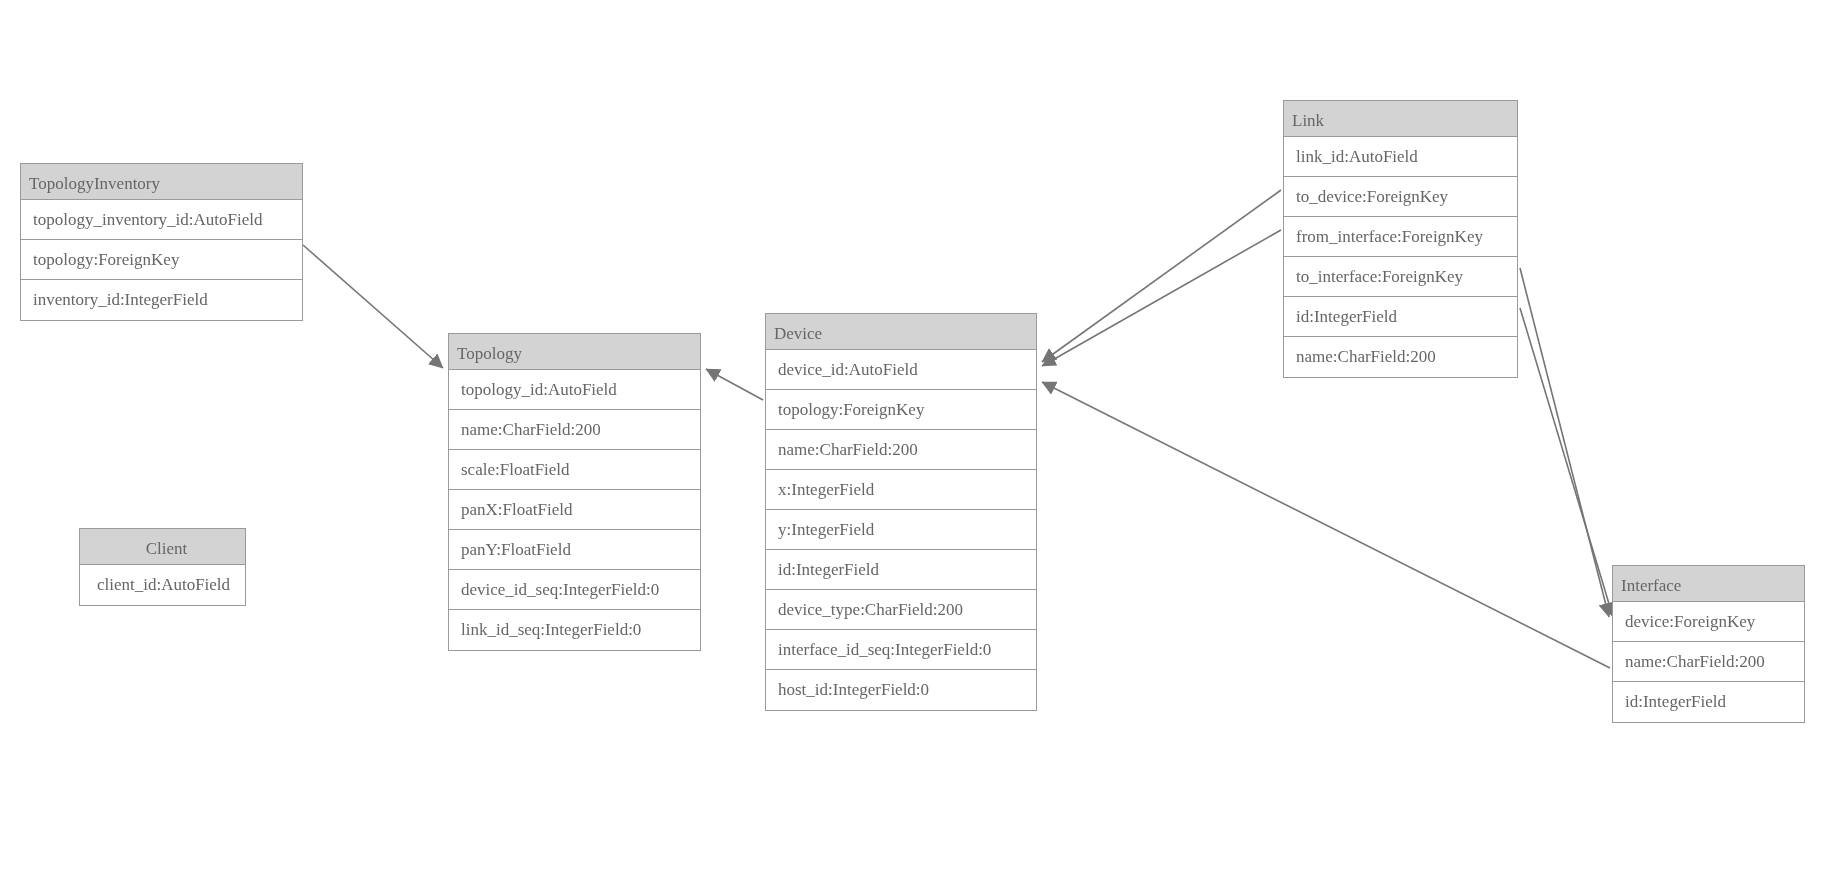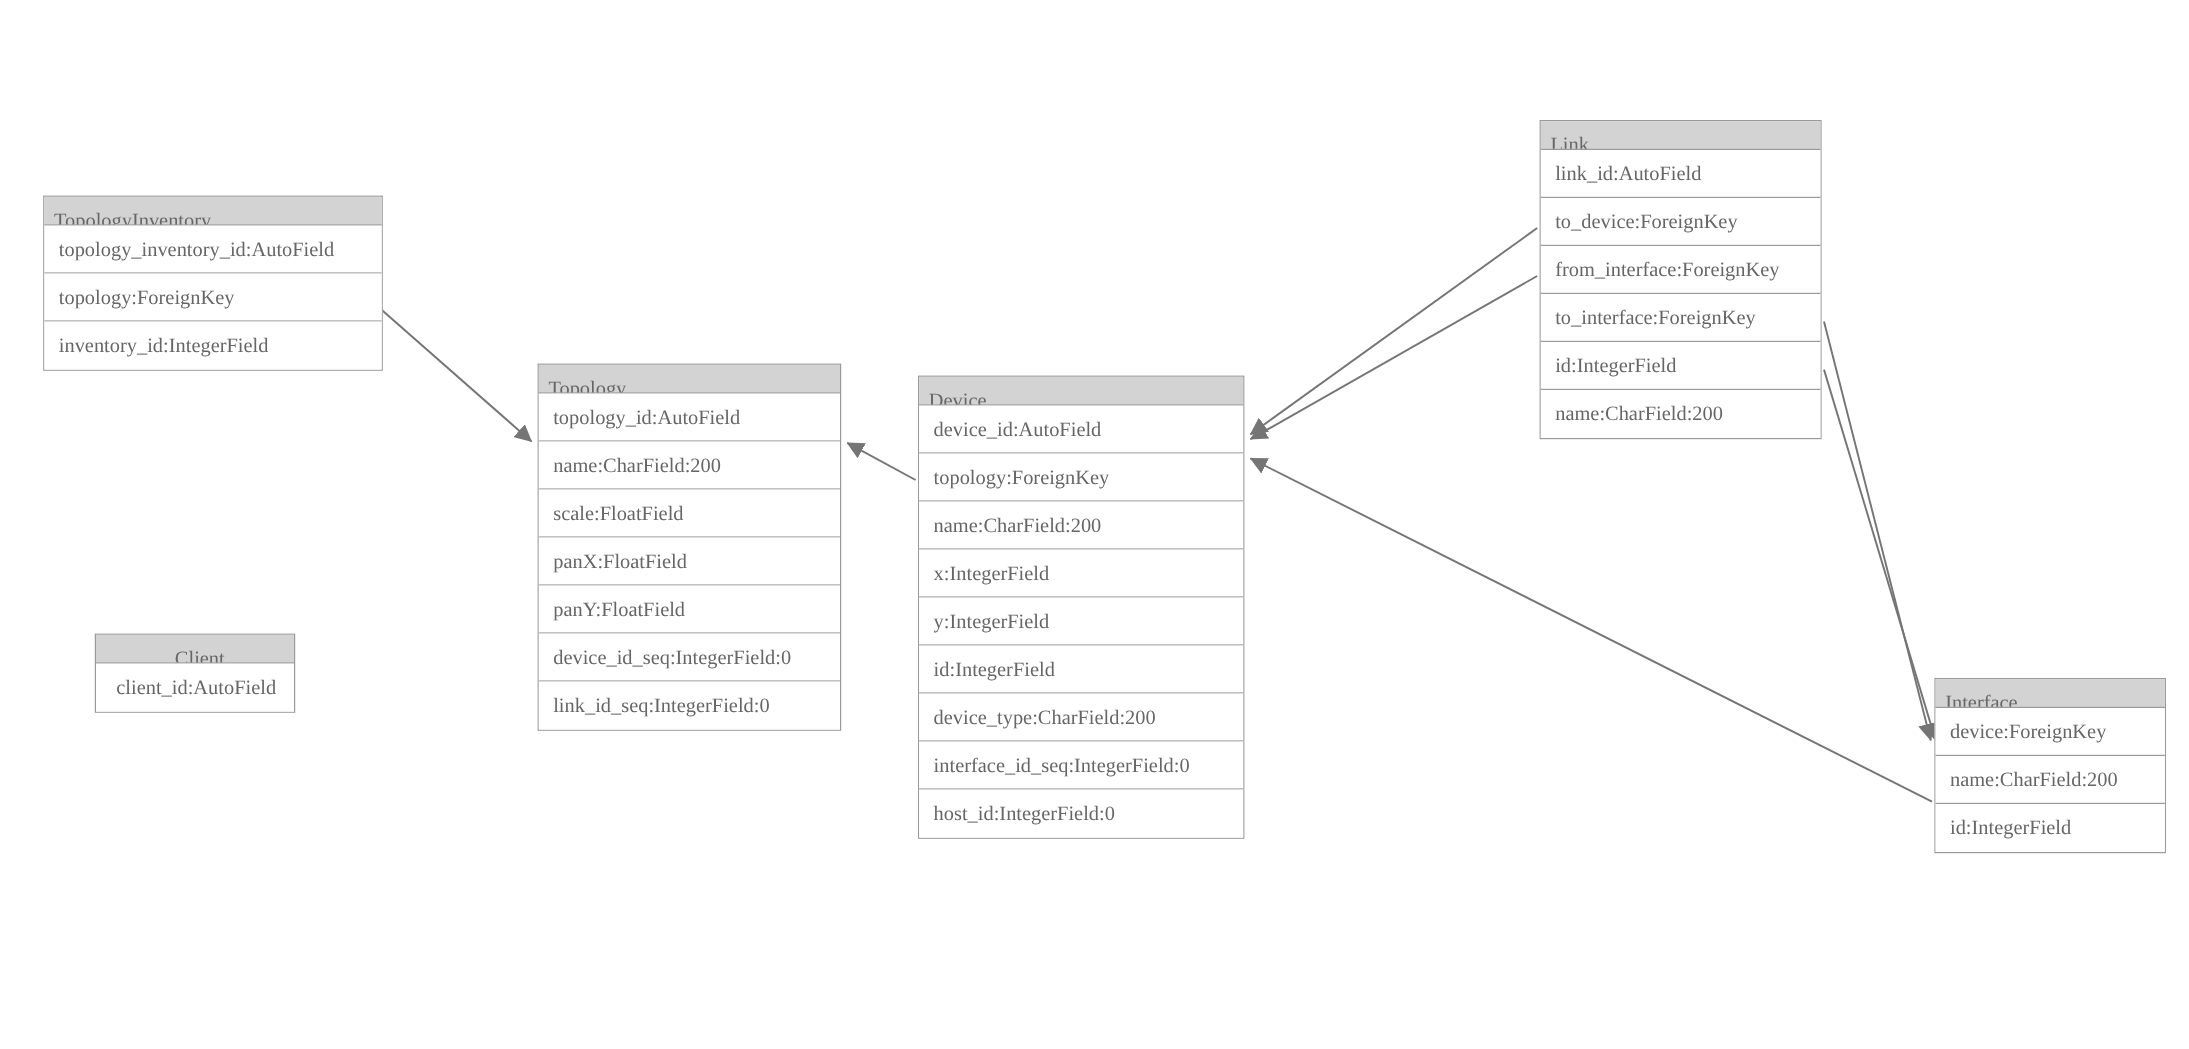--- a/index.html
+++ b/index.html
@@ -33,21 +33,21 @@
     background: #ffffff;
     z-index: 5;
   }
   .entity-title {
     box-sizing: border-box;
     background: #d3d3d3;
     border-bottom: 1px solid #9a9a9a;
     color: #666666;
     font-size: 17px;
     line-height: 40px;
-    height: 24px;
+    height: 36px;
     padding: 0 0 0 8px;
     white-space: nowrap;
     overflow: hidden;
   }
   .entity-field {
     box-sizing: border-box;
     border-bottom: 1px solid #9a9a9a;
     color: #666666;
     font-size: 17px;
     line-height: 40px;
@@ -81,33 +81,33 @@
 
     <line x1="1281" y1="230" x2="1042" y2="366" stroke="#757575" stroke-width="1.6" marker-end="url(#arrow)"></line>
 
     <line x1="1610" y1="668" x2="1042" y2="382" stroke="#757575" stroke-width="1.6" marker-end="url(#arrow)"></line>
 
     <line x1="1520" y1="268" x2="1609" y2="617" stroke="#757575" stroke-width="1.6" marker-end="url(#arrow)"></line>
 
     <line x1="1520" y1="308" x2="1613" y2="617" stroke="#757575" stroke-width="1.6" marker-end="url(#arrow)"></line>
   </svg>
 
-  <div class="entity" style="left:20px; top:163px; width:283px;margin-left:16px;">
+  <div class="entity" style="left:20px; top:163px; width:283px;">
     <div class="entity-title">TopologyInventory</div>
     <div class="entity-field">topology_inventory_id:AutoField</div>
     <div class="entity-field">topology:ForeignKey</div>
     <div class="entity-field last">inventory_id:IntegerField</div>
   </div>
 
   <div class="entity" style="left:79px; top:528px; width:167px;text-align:center;">
     <div class="entity-title">Client</div>
     <div class="entity-field last">client_id:AutoField</div>
   </div>
 
-  <div class="entity" style="left:448px; top:303px; width:253px;">
+  <div class="entity" style="left:448px; top:333px; width:253px;">
     <div class="entity-title">Topology</div>
     <div class="entity-field">topology_id:AutoField</div>
     <div class="entity-field">name:CharField:200</div>
     <div class="entity-field">scale:FloatField</div>
     <div class="entity-field">panX:FloatField</div>
     <div class="entity-field">panY:FloatField</div>
     <div class="entity-field">device_id_seq:IntegerField:0</div>
     <div class="entity-field last">link_id_seq:IntegerField:0</div>
   </div>
 

